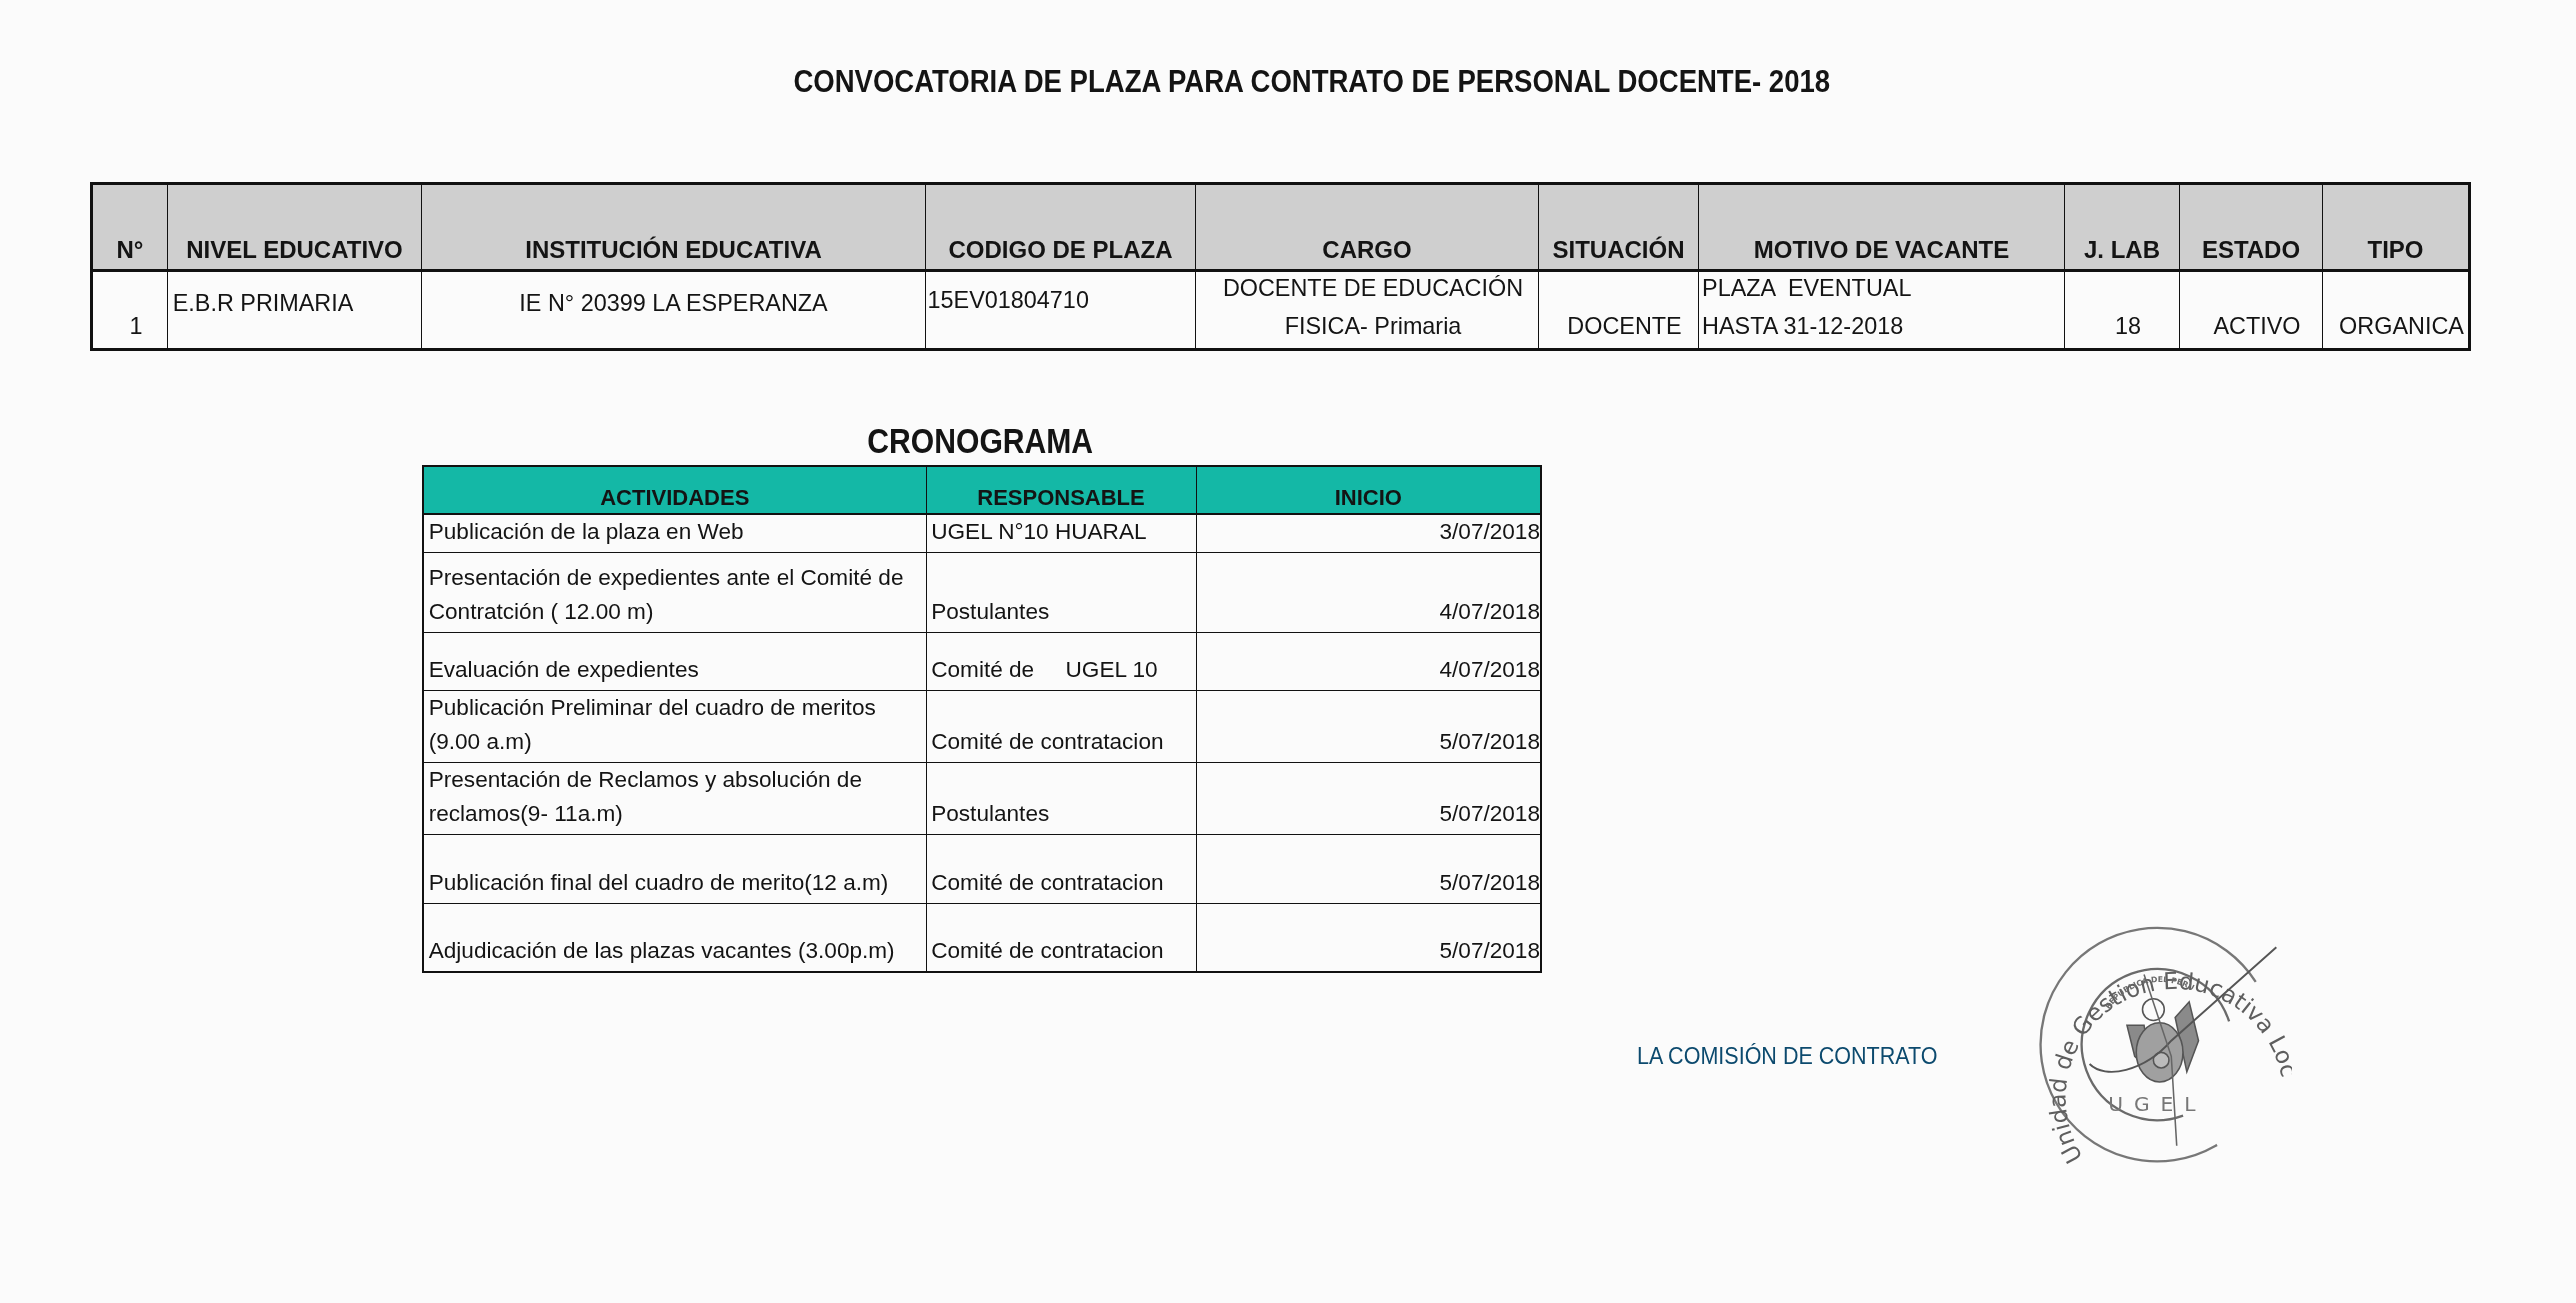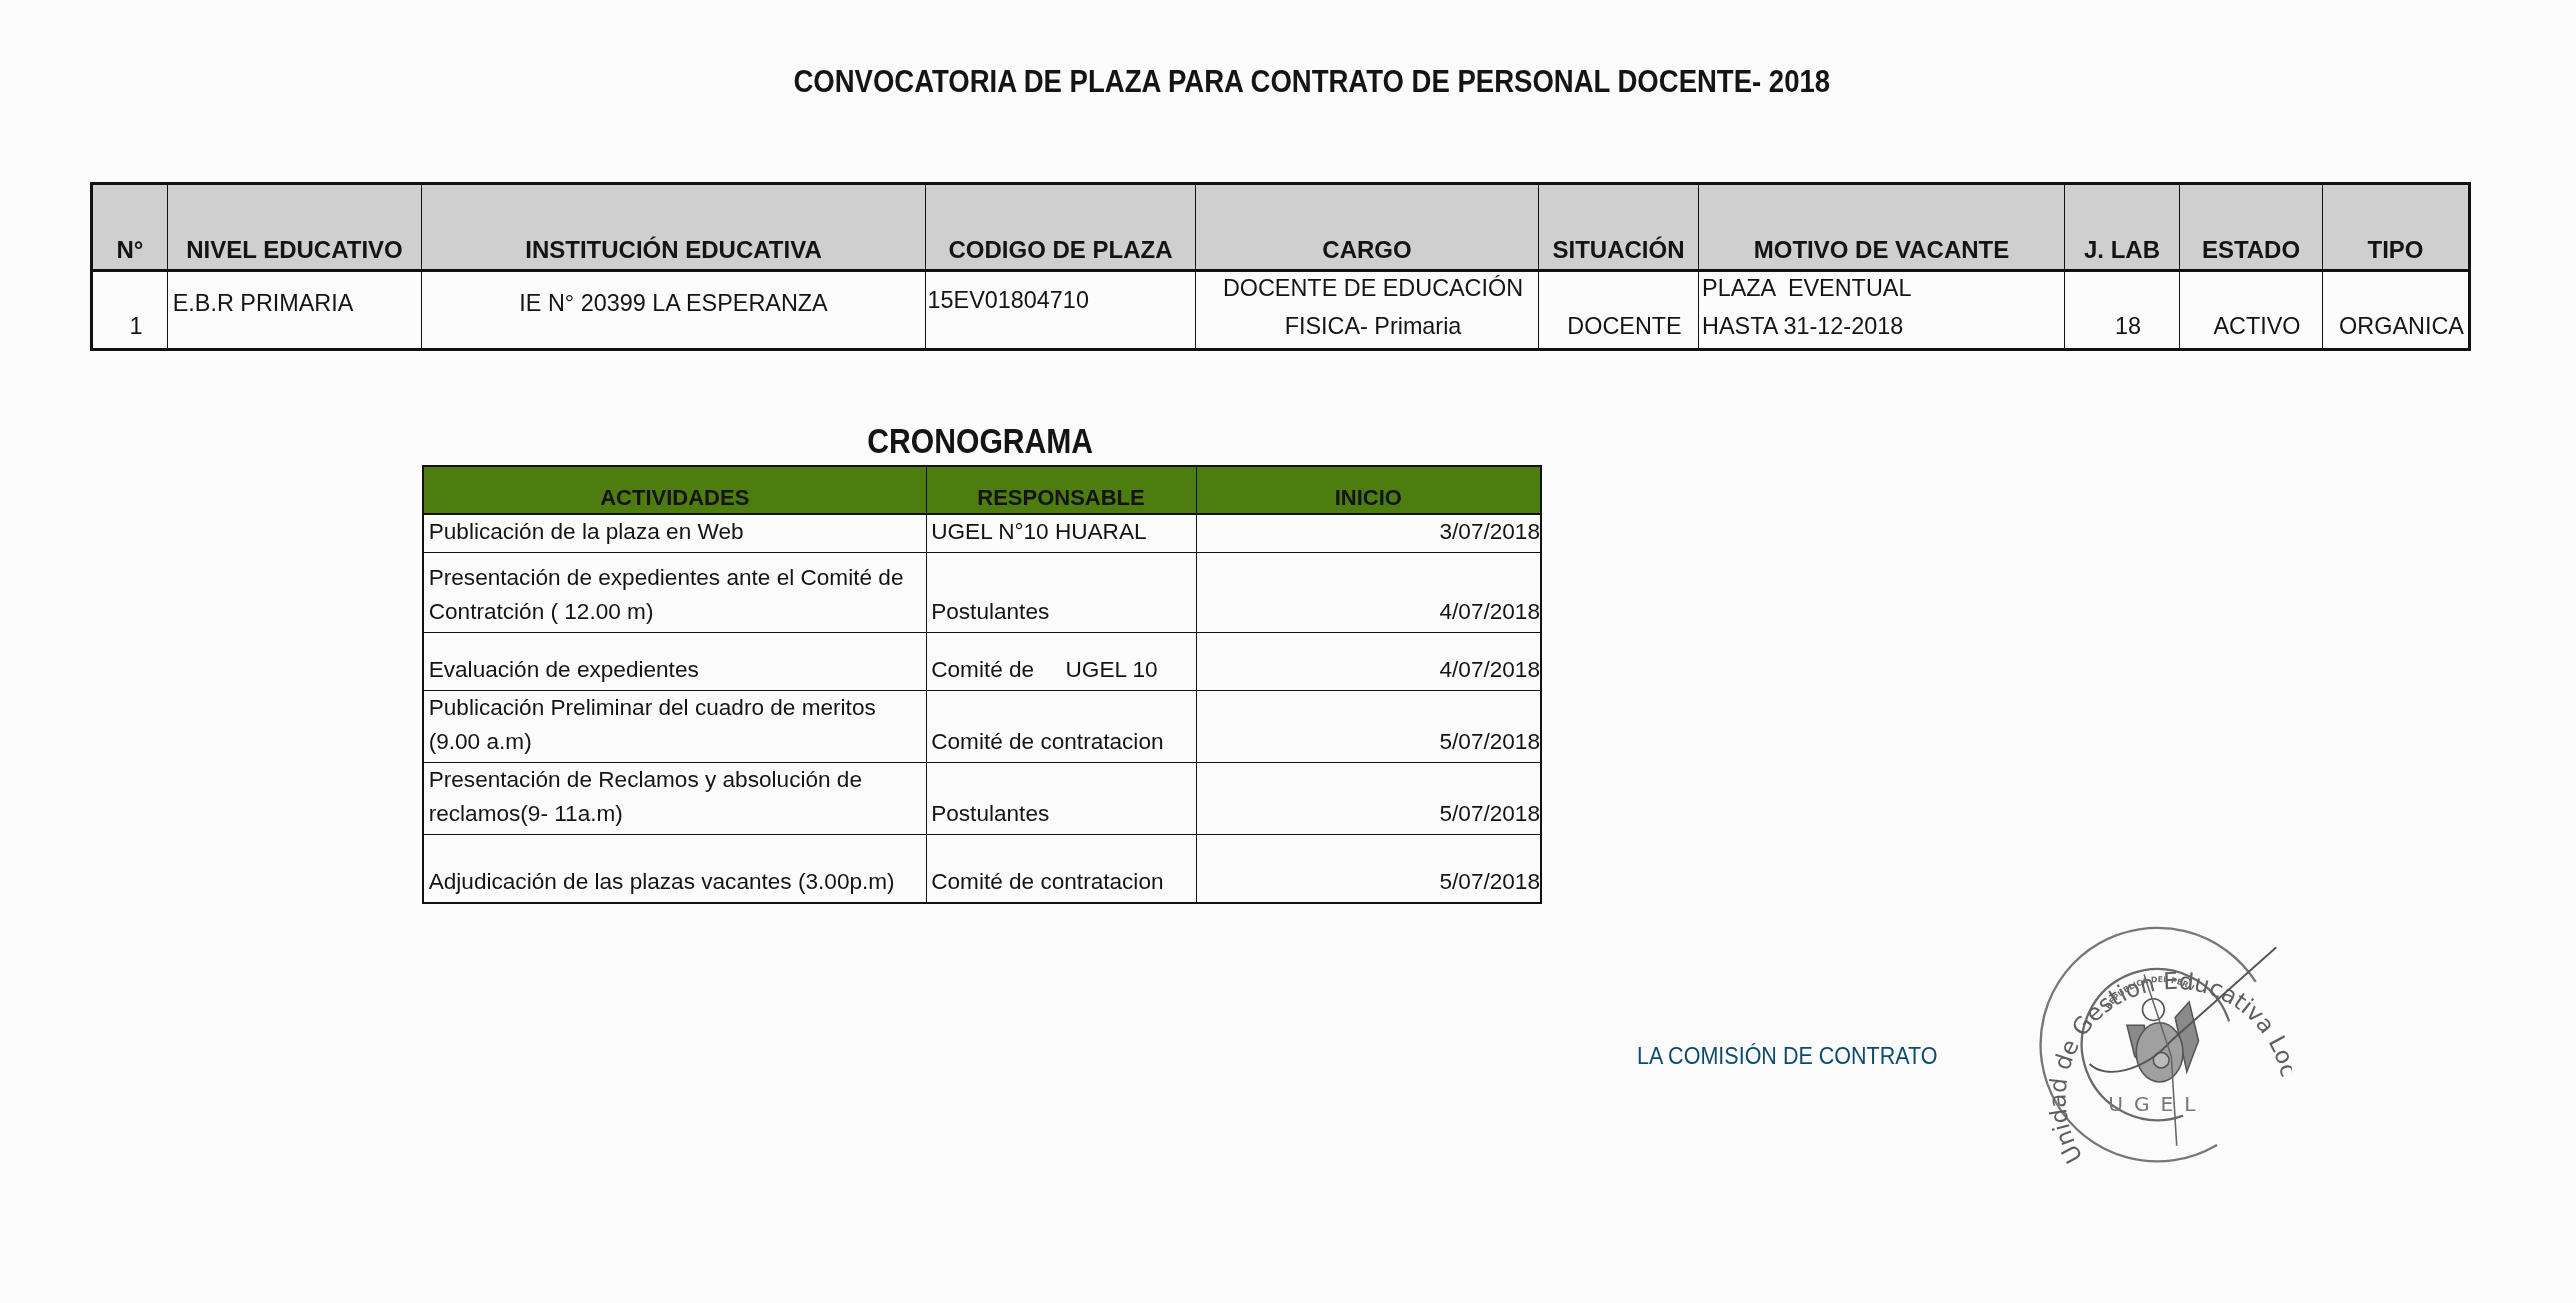--- a/index.html
+++ b/index.html
@@ -36,21 +36,21 @@
 
     .crono-title {
       left: 849px; top: 377px; width: 265px; height: 42px;
       font-weight: bold; font-size: 35px; line-height: 42px; white-space: nowrap;
       text-align: left;
       margin-top: 43px;
     }
     
     #crono { left: 422px; top: 465px; width: 1117px; border: 2.3px solid #111; }
     #crono th {
-      background: #4d7c0f; height: 44px; font-weight: bold; font-size: 22px;
+      background: #14b8a6; height: 44px; font-weight: bold; font-size: 22px;
       vertical-align: bottom; padding-bottom: 1.6px; text-align: center;
       border-bottom: 2.3px solid #111;
     }
     #crono td { font-size: 22.6px; vertical-align: bottom; padding: 0 0 3.1px 4.7px; line-height: 34px; white-space: normal; }
     #crono td.ini { text-align: right; padding-left: 12px; padding-right: 0; }
     #crono td.resp { white-space: pre; }
 
     .firma {
       left: 1637px; top: 1042px; width: 335px; height: 28px;
       font-size: 23.4px; line-height: 28px; white-space: nowrap; color: #0c4a6e;
@@ -166,20 +166,25 @@
       <td>Publicación Preliminar del cuadro de meritos (9.00 a.m)</td>
       <td class="resp">Comité de contratacion</td>
       <td class="ini">5/07/2018</td>
     </tr>
     <tr style="height:69px">
       <td>Presentación de Reclamos  y absolución de reclamos(9- 11a.m)</td>
       <td class="resp">Postulantes</td>
       <td class="ini">5/07/2018</td>
     </tr>
     <tr style="height:69px">
+      <td>Publicación final del cuadro de merito(12 a.m)</td>
+      <td class="resp">Comité de contratacion</td>
+      <td class="ini">5/07/2018</td>
+    </tr>
+    <tr style="height:69px">
       <td>Adjudicación de las plazas vacantes (3.00p.m)</td>
       <td class="resp">Comité de contratacion</td>
       <td class="ini">5/07/2018</td>
     </tr>
   </tbody>
 </table>
 
 <div class="abs firma">
   <span style="display:inline-block; transform:scaleX(0.92); transform-origin:left center;">LA COMISIÓN DE CONTRATO</span>
 </div>

